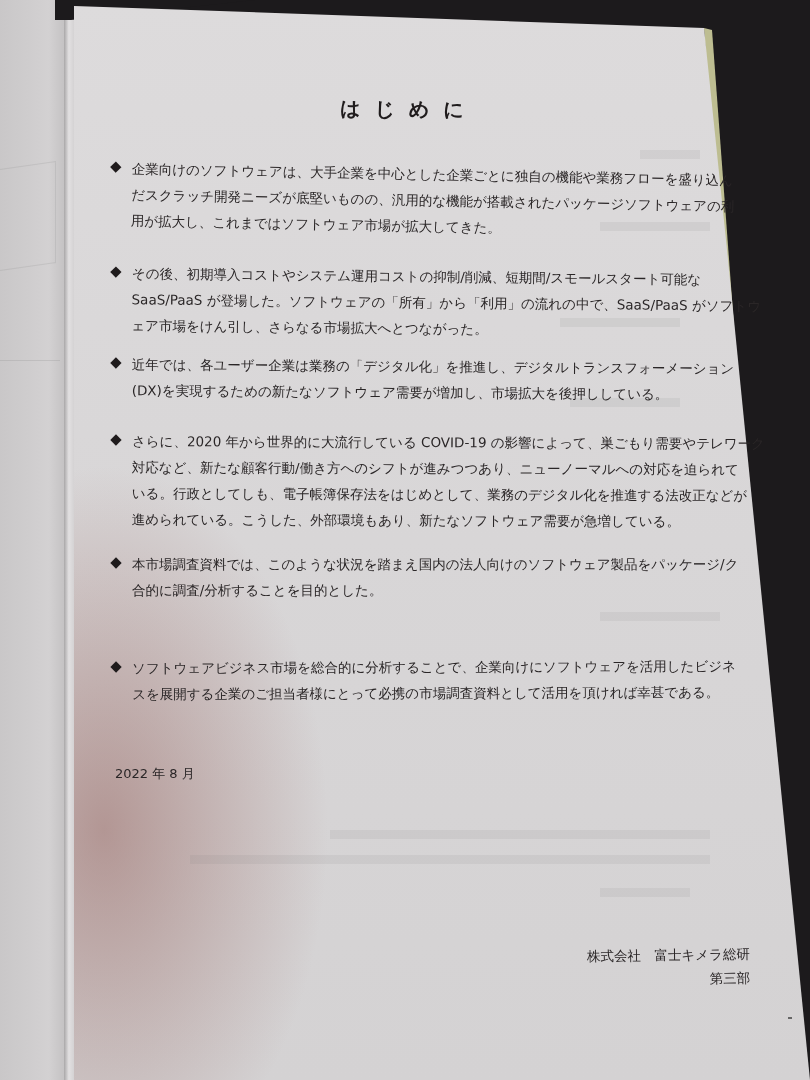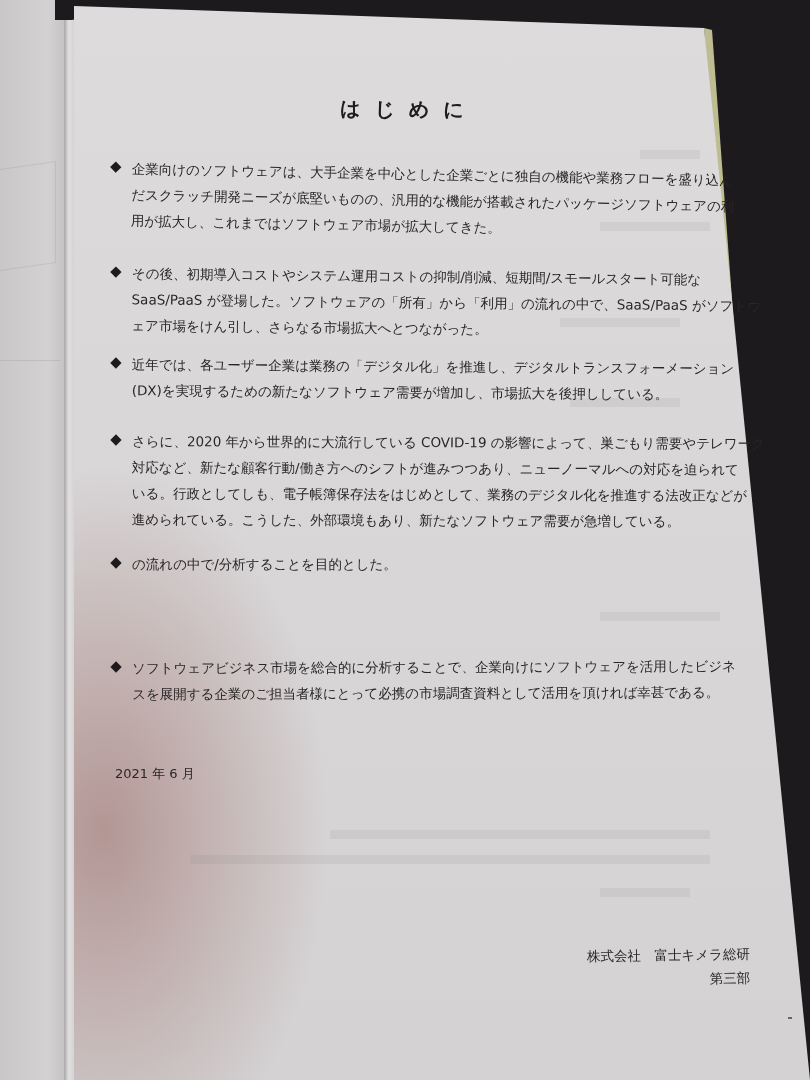--- a/index.html
+++ b/index.html
@@ -233,33 +233,34 @@
       <span class="line">さらに、2020 年から世界的に大流行している COVID-19 の影響によって、巣ごもり需要やテレワーク</span>
       <span class="line">対応など、新たな顧客行動/働き方へのシフトが進みつつあり、ニューノーマルへの対応を迫られて</span>
       <span class="line">いる。行政としてしも、電子帳簿保存法をはじめとして、業務のデジタル化を推進する法改正などが</span>
       <span class="line">進められている。こうした、外部環境もあり、新たなソフトウェア需要が急増している。</span>
     </div>
   </div>
 
   <div class="para p5">
     <span class="bullet"></span>
     <div class="lines">
-      <span class="line">の流れの中で/分析することを目的とした。</span>
+      <span class="line">本市場調査資料では、このような状況を踏まえ国内の法人向けのソフトウェア製品をパッケージ/ク</span>
+      <span class="line">合的に調査/分析することを目的とした。</span>
     </div>
   </div>
 
   <div class="para p6">
     <span class="bullet"></span>
     <div class="lines">
       <span class="line">ソフトウェアビジネス市場を総合的に分析することで、企業向けにソフトウェアを活用したビジネ</span>
       <span class="line">スを展開する企業のご担当者様にとって必携の市場調査資料として活用を頂ければ幸甚である。</span>
     </div>
   </div>
 
-  <div class="date">2021 年 6 月</div>
+  <div class="date">2022 年 8 月</div>
 
   <div class="signature">
     <span>株式会社　富士キメラ総研</span>
     <span>第三部</span>
   </div>
 </div>
 
 <div class="speck"></div>
 
 </body></html>

